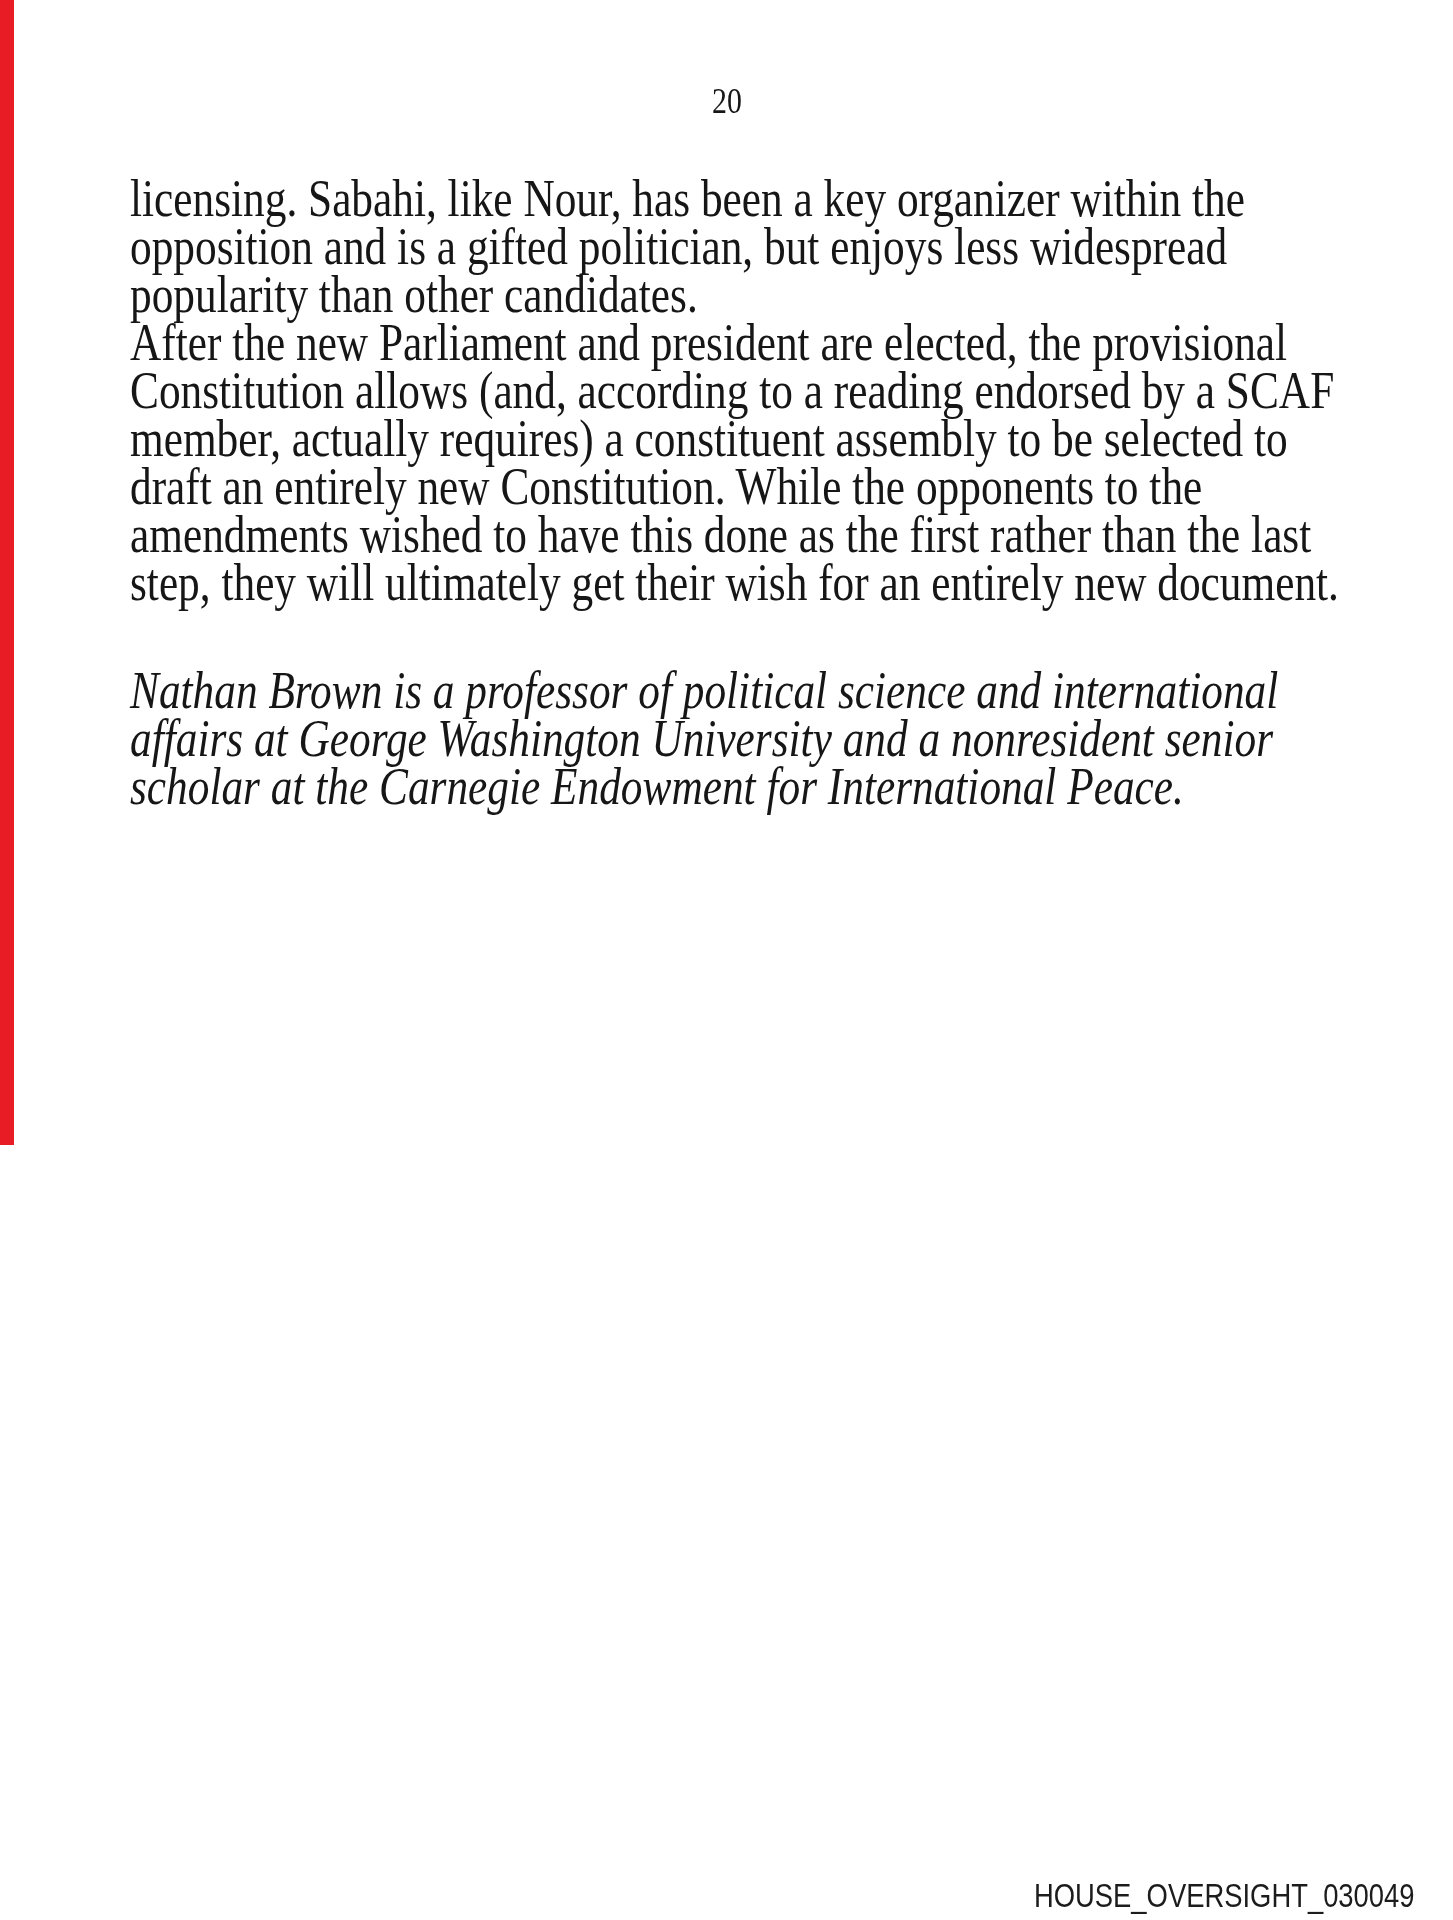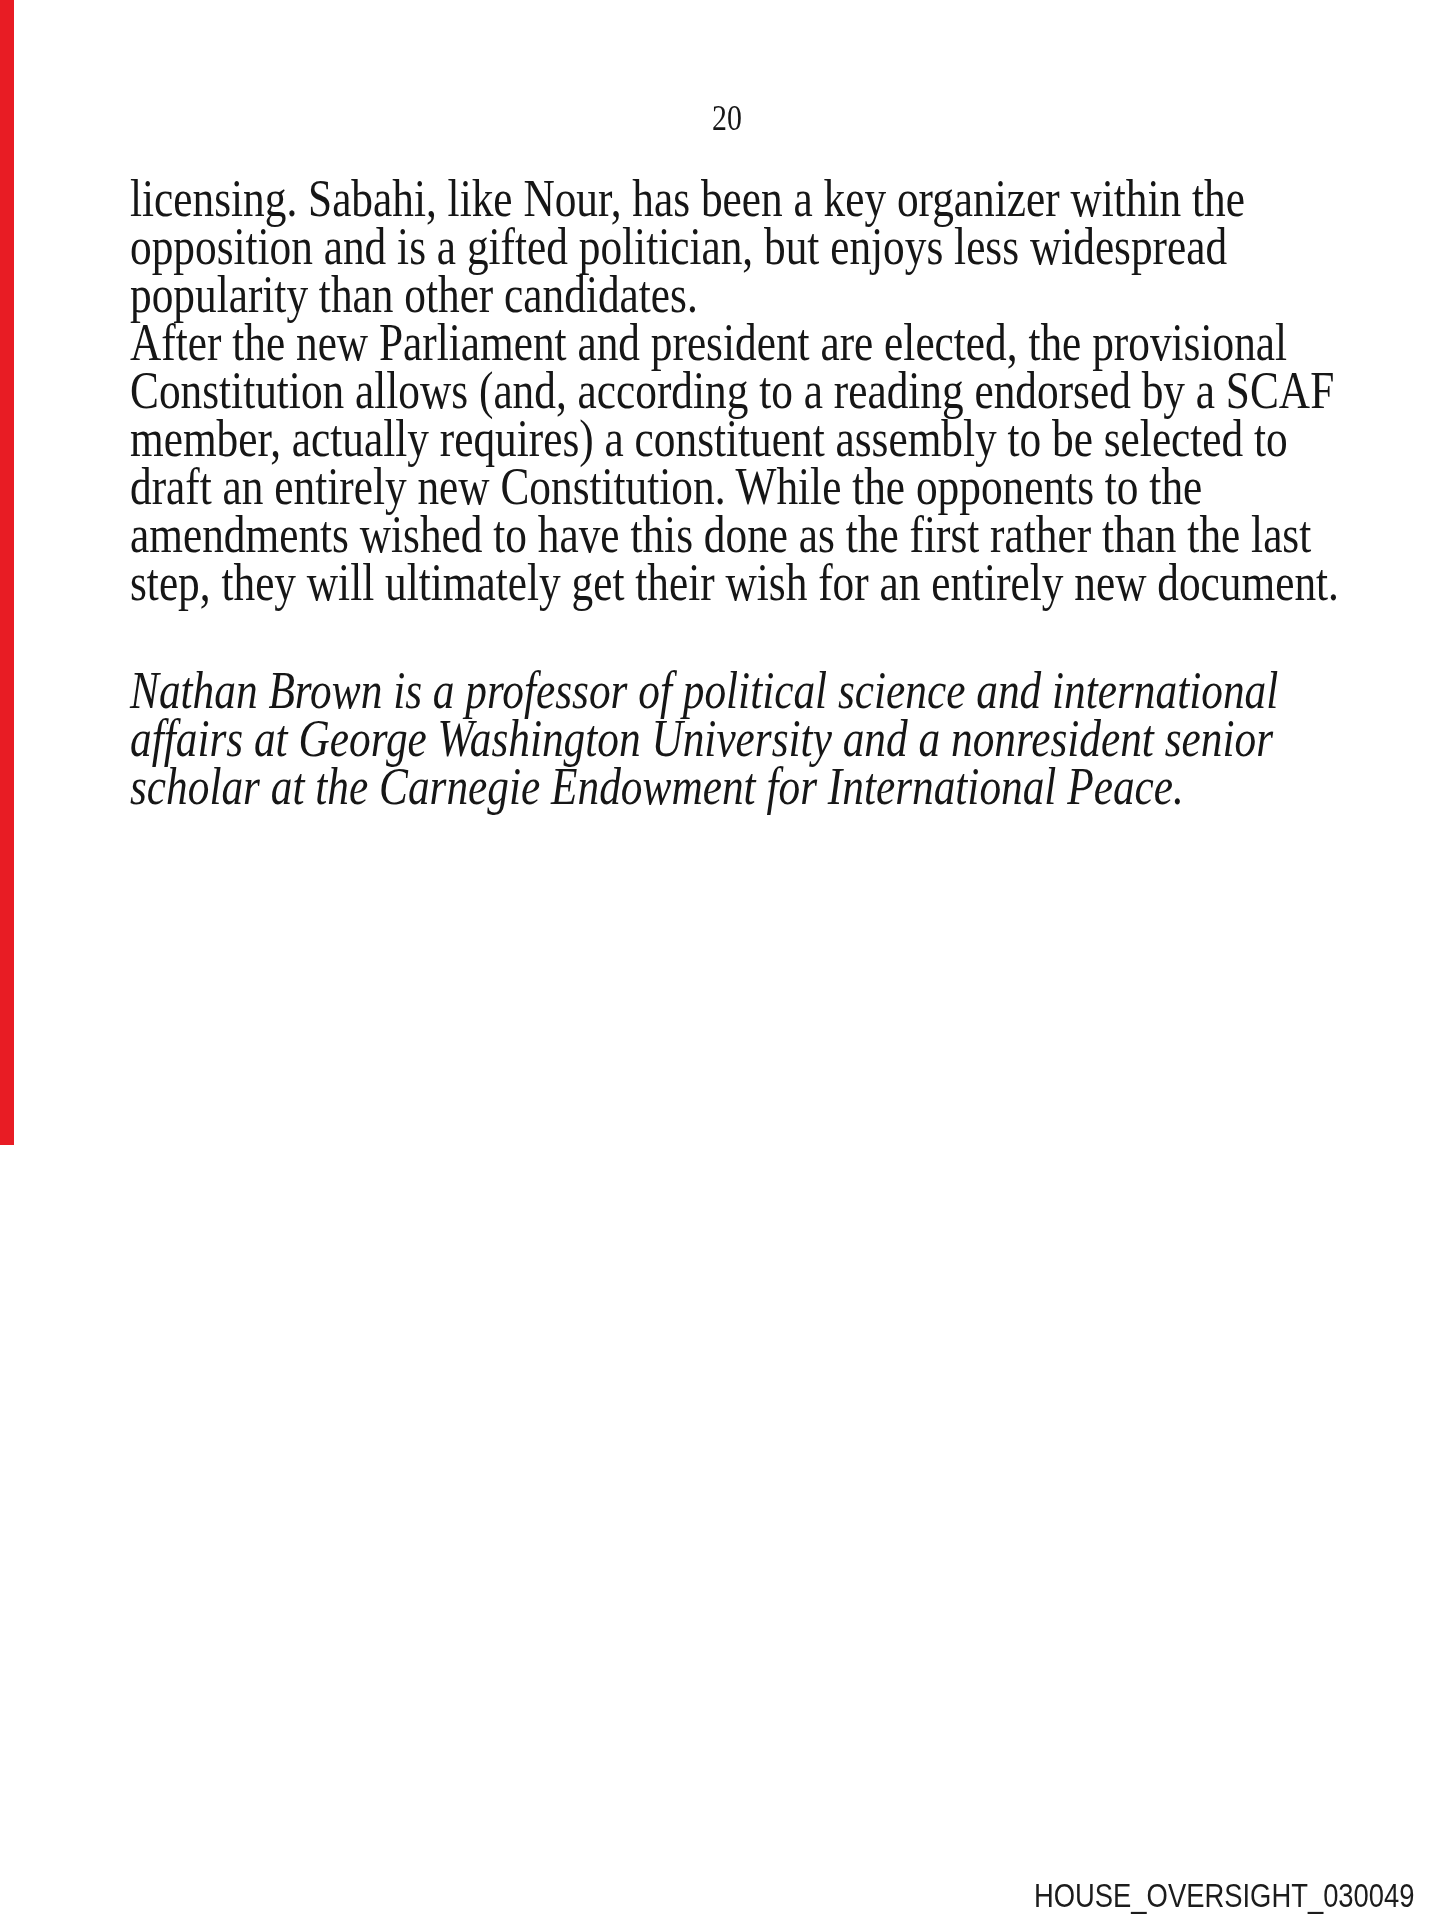--- a/index.html
+++ b/index.html
@@ -20,21 +20,21 @@
   .red-bar {
     position: absolute;
     left: 0;
     top: 0;
     width: 14px;
     height: 1145px;
   }
   
   .page-number-row {
     position: absolute;
-    top: 100px;
+    top: 83px;
     left: 0;
     width: 100%;
     text-align: center;
   }
   .page-number-row .num {
     display: inline-block;
     font-size: 36px;
     line-height: 36px;
     color: #161616;
     transform: scaleX(0.83);

